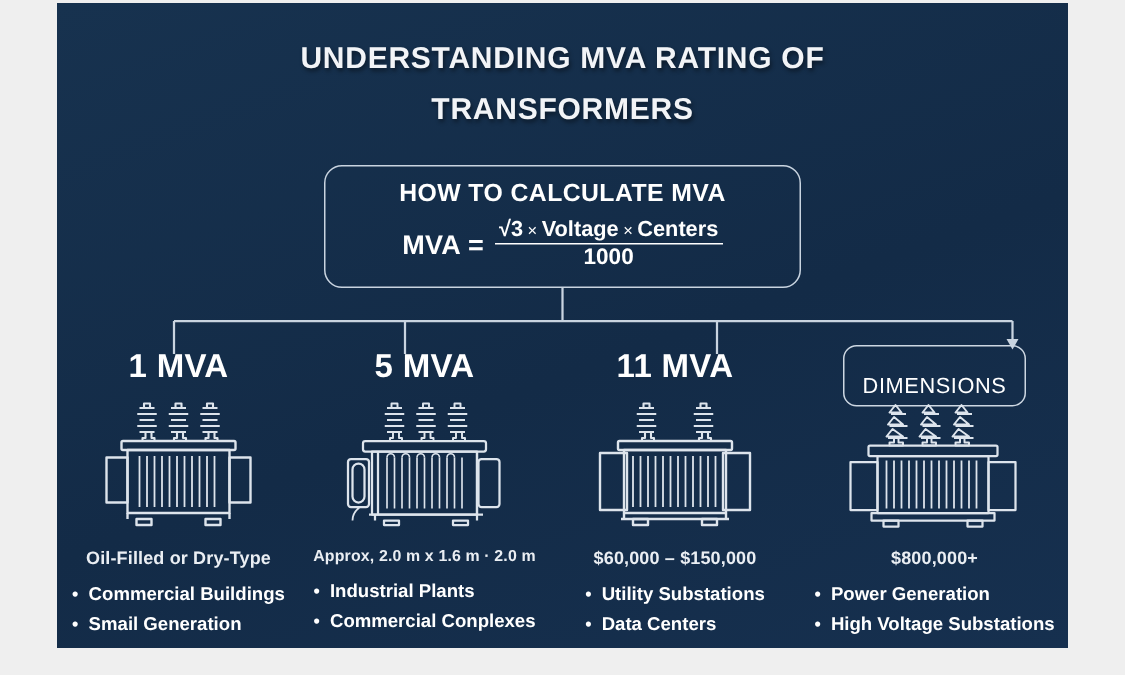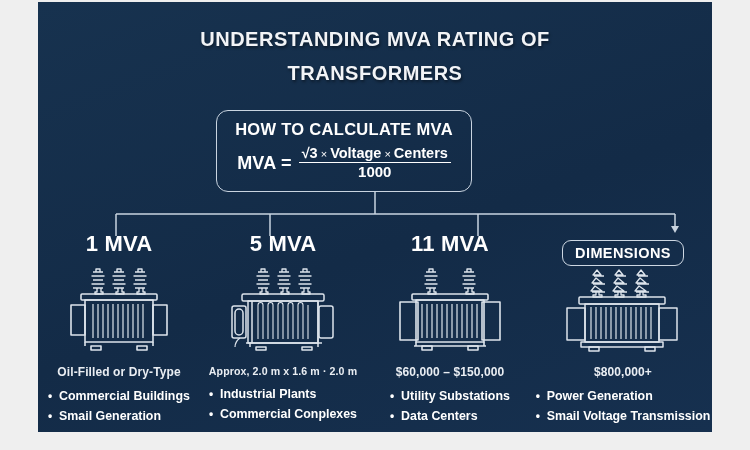--- a/index.html
+++ b/index.html
@@ -29,21 +29,21 @@
     font-size: 20px;
     line-height: 34px;
     letter-spacing: 0.5px;
     text-shadow: 1px 2px 3px rgba(0,0,0,.45);
   }
   .title .l2 { display:block; }
 
   
   .formula-box {
     position: absolute; left: 178px; top: 108px;
-    width: 256px; height: 82px;
+    width: 318px; height: 82px;
     border: 1.6px solid #c9d4e0;
     border-radius: 12px;
     padding-top: 8px;
     text-align: center;
   }
   .formula-title {
     color: #ffffff; font-weight: bold; font-size: 16.5px;
     letter-spacing: .3px; line-height: 20px;
   }
   .formula-row {
@@ -77,25 +77,24 @@
   .col.c4 { flex: 1 1 auto; }
 
   .col-head {
     color: #ffffff; font-weight: bold; font-size: 22px;
     letter-spacing: .2px; height: 30px; line-height: 28px;
   }
   .dim-badge {
     display: inline-block;
     border: 1.5px solid #cdd7e2;
     border-radius: 9px;
-    padding: 4px 12px 4px 12px;
-    color: #ffffff; font-weight: bold; font-size: 14.5px;
+    padding: 19px 12px 4px 12px;
+    color: #ffffff; font-weight: normal; font-size: 14.5px;
     letter-spacing: .4px;
     line-height: 16px;
-    margin-top: 10px;
   }
   .art { height: 96px; display:flex; align-items:flex-end; justify-content:center; }
   .art svg { display:block; }
 
   .sub {
     color: #eaeef3; font-size: 12px; font-weight: bold;
     margin-top: 9px; letter-spacing: .1px; white-space: nowrap;
   }
   .sub.small { font-size: 10.6px; }
   .bullets {
@@ -267,19 +266,19 @@
                 <path d="M38 43v32M43 43v32M48 43v32M53 43v32M58 43v32M63 43v32M68 43v32M73 43v32M78 43v32M83 43v32M88 43v32M93 43v32M98 43v32"></path>
               </g>
               <rect x="28" y="78" width="82" height="5"></rect>
               <path d="M36 83h10v4H36zM92 83h10v4H92z"></path>
             </g>
           </svg>
         </div>
         <div class="sub">$800,000+</div>
         <ul class="bullets">
           <li>Power Generation</li>
-          <li>Smail Voltage Transmission</li>
+          <li>High Voltage Substations</li>
         </ul>
       </div>
 
     </div>
   </div>
 </div>
 
 </body></html>

